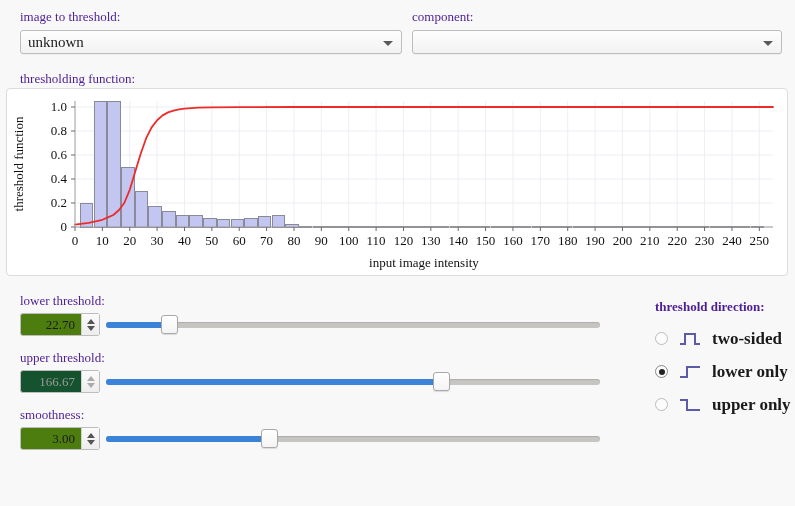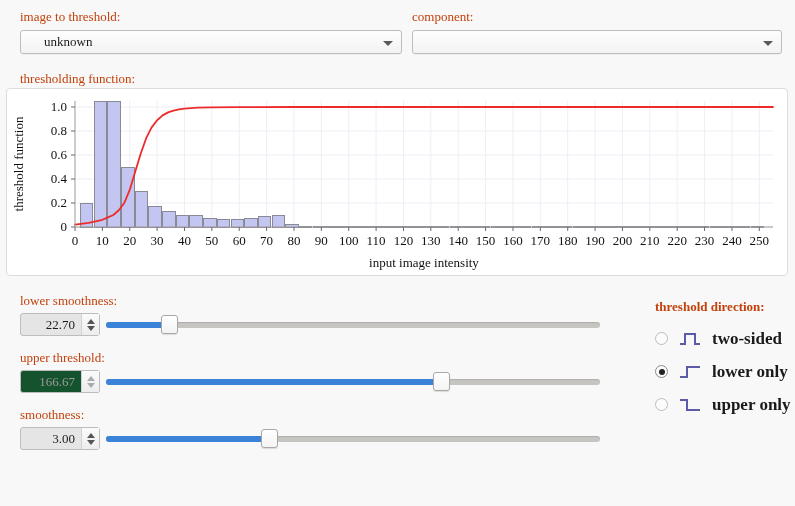--- a/index.html
+++ b/index.html
@@ -12,21 +12,21 @@
     background: #f8f8f8;
     font-family: "Liberation Serif", "DejaVu Serif", serif;
     font-size: 13px;
     color: #1a1a1a;
     overflow: hidden;
     position: relative;
   }
   .label {
     font-family: "Liberation Serif", "DejaVu Serif", serif;
     font-size: 13px;
-    color: #c2410c;
+    color: #4c1d95;
   }
 
   
   .top-row {
     position: absolute;
     left: 0; top: 0;
     width: 795px;
   }
   .field-block { position: absolute; }
   #block-image { left: 20px; top: 9px; width: 382px; }
@@ -39,23 +39,23 @@
     height: 24px;
     box-sizing: border-box;
     border: 1px solid #bdbdbd;
     border-radius: 3px;
     background: linear-gradient(to bottom, #fdfdfd 0%, #f2f2f2 100%);
     box-shadow: 0 1px 0 rgba(0,0,0,0.04);
     cursor: default;
   }
   .combo .combo-value {
     position: absolute;
-    left: 23px; top: 3px;
+    left: 7px; top: 3px;
     right: 24px;
-    font-size: 13px;
+    font-size: 15px;
     color: #1b1b1b;
     white-space: nowrap;
     overflow: hidden;
   }
   .combo .caret {
     position: absolute;
     right: 8px; top: 10px;
     width: 0; height: 0;
     border-left: 5px solid transparent;
     border-right: 5px solid transparent;
@@ -91,21 +91,21 @@
     height: 24px;
   }
 
   .spin {
     position: absolute;
     left: 6px; top: 0;
     width: 80px; height: 23px;
     box-sizing: border-box;
     border: 1px solid #bdbdbd;
     border-radius: 3px;
-    background: #e5e5e5;
+    background: #4d7c0f;
     display: flex;
     align-items: stretch;
   }
   .spin.disabled { background: #14532d; }
   .spin .spin-value {
     flex: 1;
     line-height: 21px;
     padding-right: 6px;
     text-align: right;
     font-size: 13px;
@@ -371,21 +371,21 @@
       <line x1="724.9411764705882" y1="138" x2="724.9411764705882" y2="142" stroke="#6b6b6b" stroke-width="1"></line>
       <text x="724.9411764705882" y="156" text-anchor="middle" font-family="Liberation Serif, DejaVu Serif, serif" font-size="13" fill="#111">240</text>
       <line x1="752.313725490196" y1="138" x2="752.313725490196" y2="142" stroke="#6b6b6b" stroke-width="1"></line>
       <text x="752.313725490196" y="156" text-anchor="middle" font-family="Liberation Serif, DejaVu Serif, serif" font-size="13" fill="#111">250</text>
       <text x="417" y="178" text-anchor="middle" font-family="Liberation Serif, DejaVu Serif, serif" font-size="13" fill="#111">input image intensity</text>
       <text x="16" y="75" text-anchor="middle" font-family="Liberation Serif, DejaVu Serif, serif" font-size="13" fill="#111" transform="rotate(-90 16 75)">threshold function</text>
     </svg>
 </div>
 
 <div class="slider-block" id="block-lower">
-  <span class="label slider-label">lower smoothness:</span>
+  <span class="label slider-label">lower threshold:</span>
   <div class="slider-row">
     <div class="spin">
       <span class="spin-value">22.70</span>
       <span class="spin-arrows">
         <span class="arr-up"></span>
         <span class="arr-dn"></span>
       </span>
     </div>
     <div class="track-wrap">
       <div class="track"></div>

